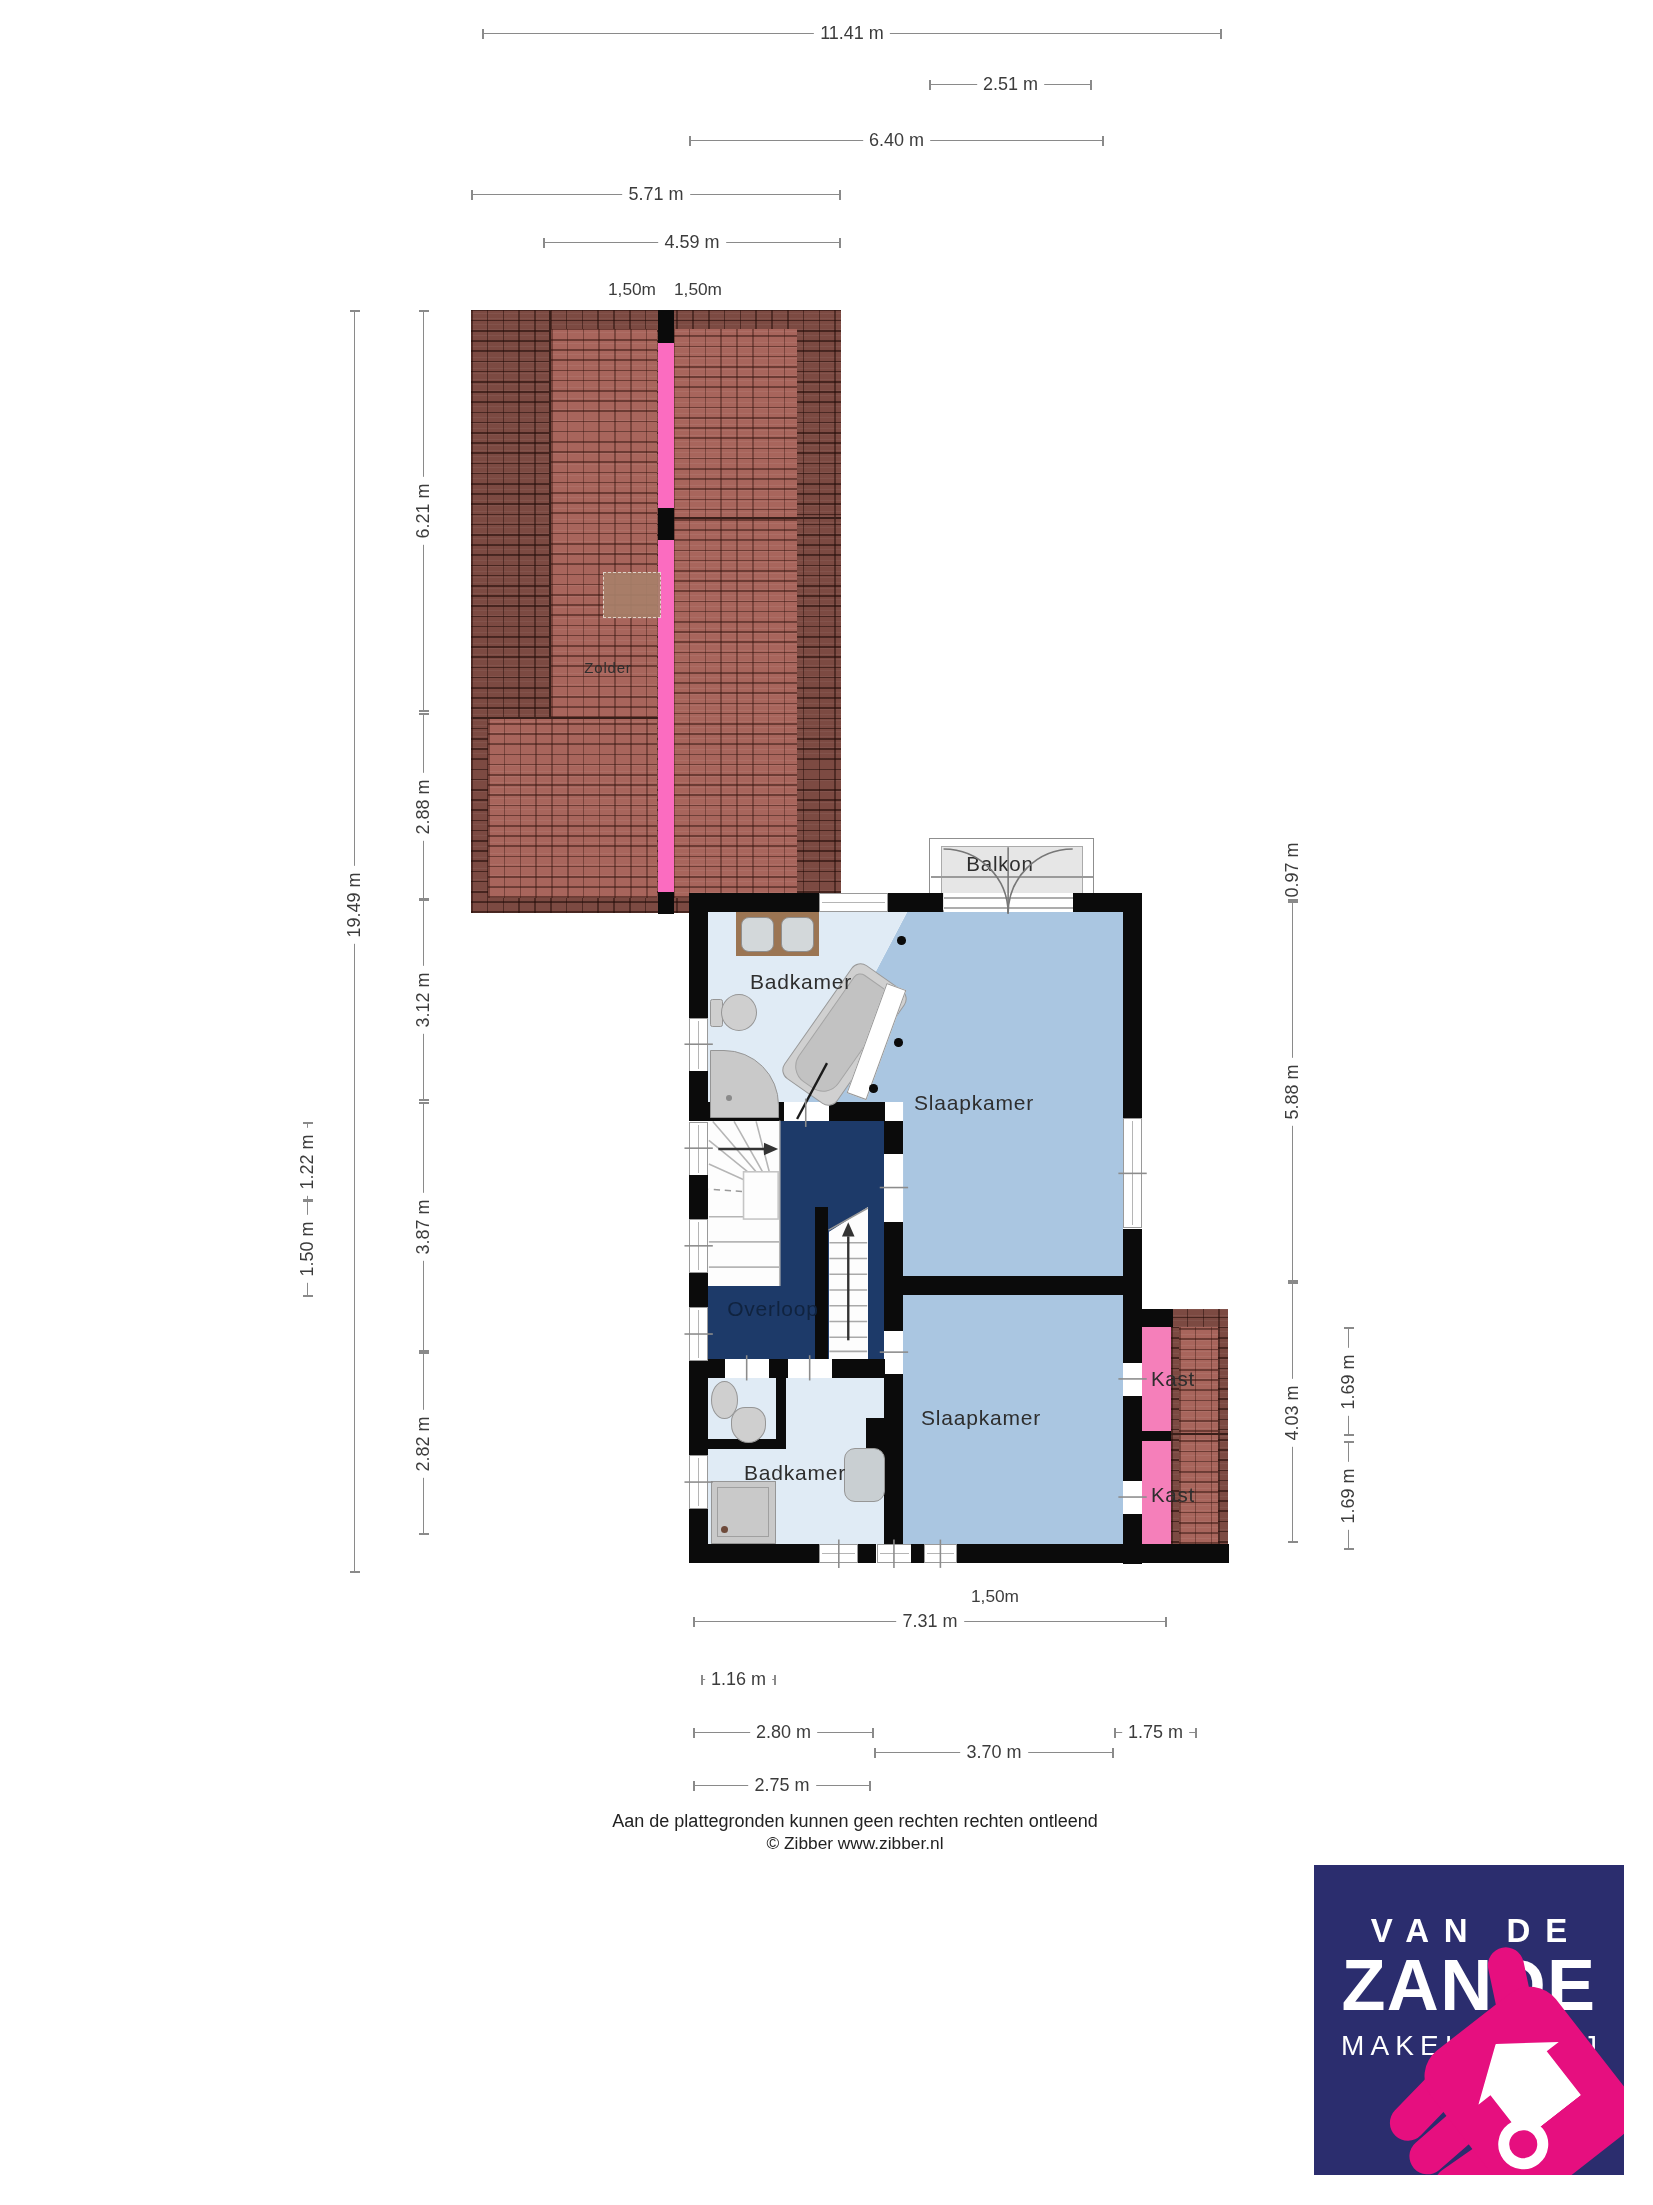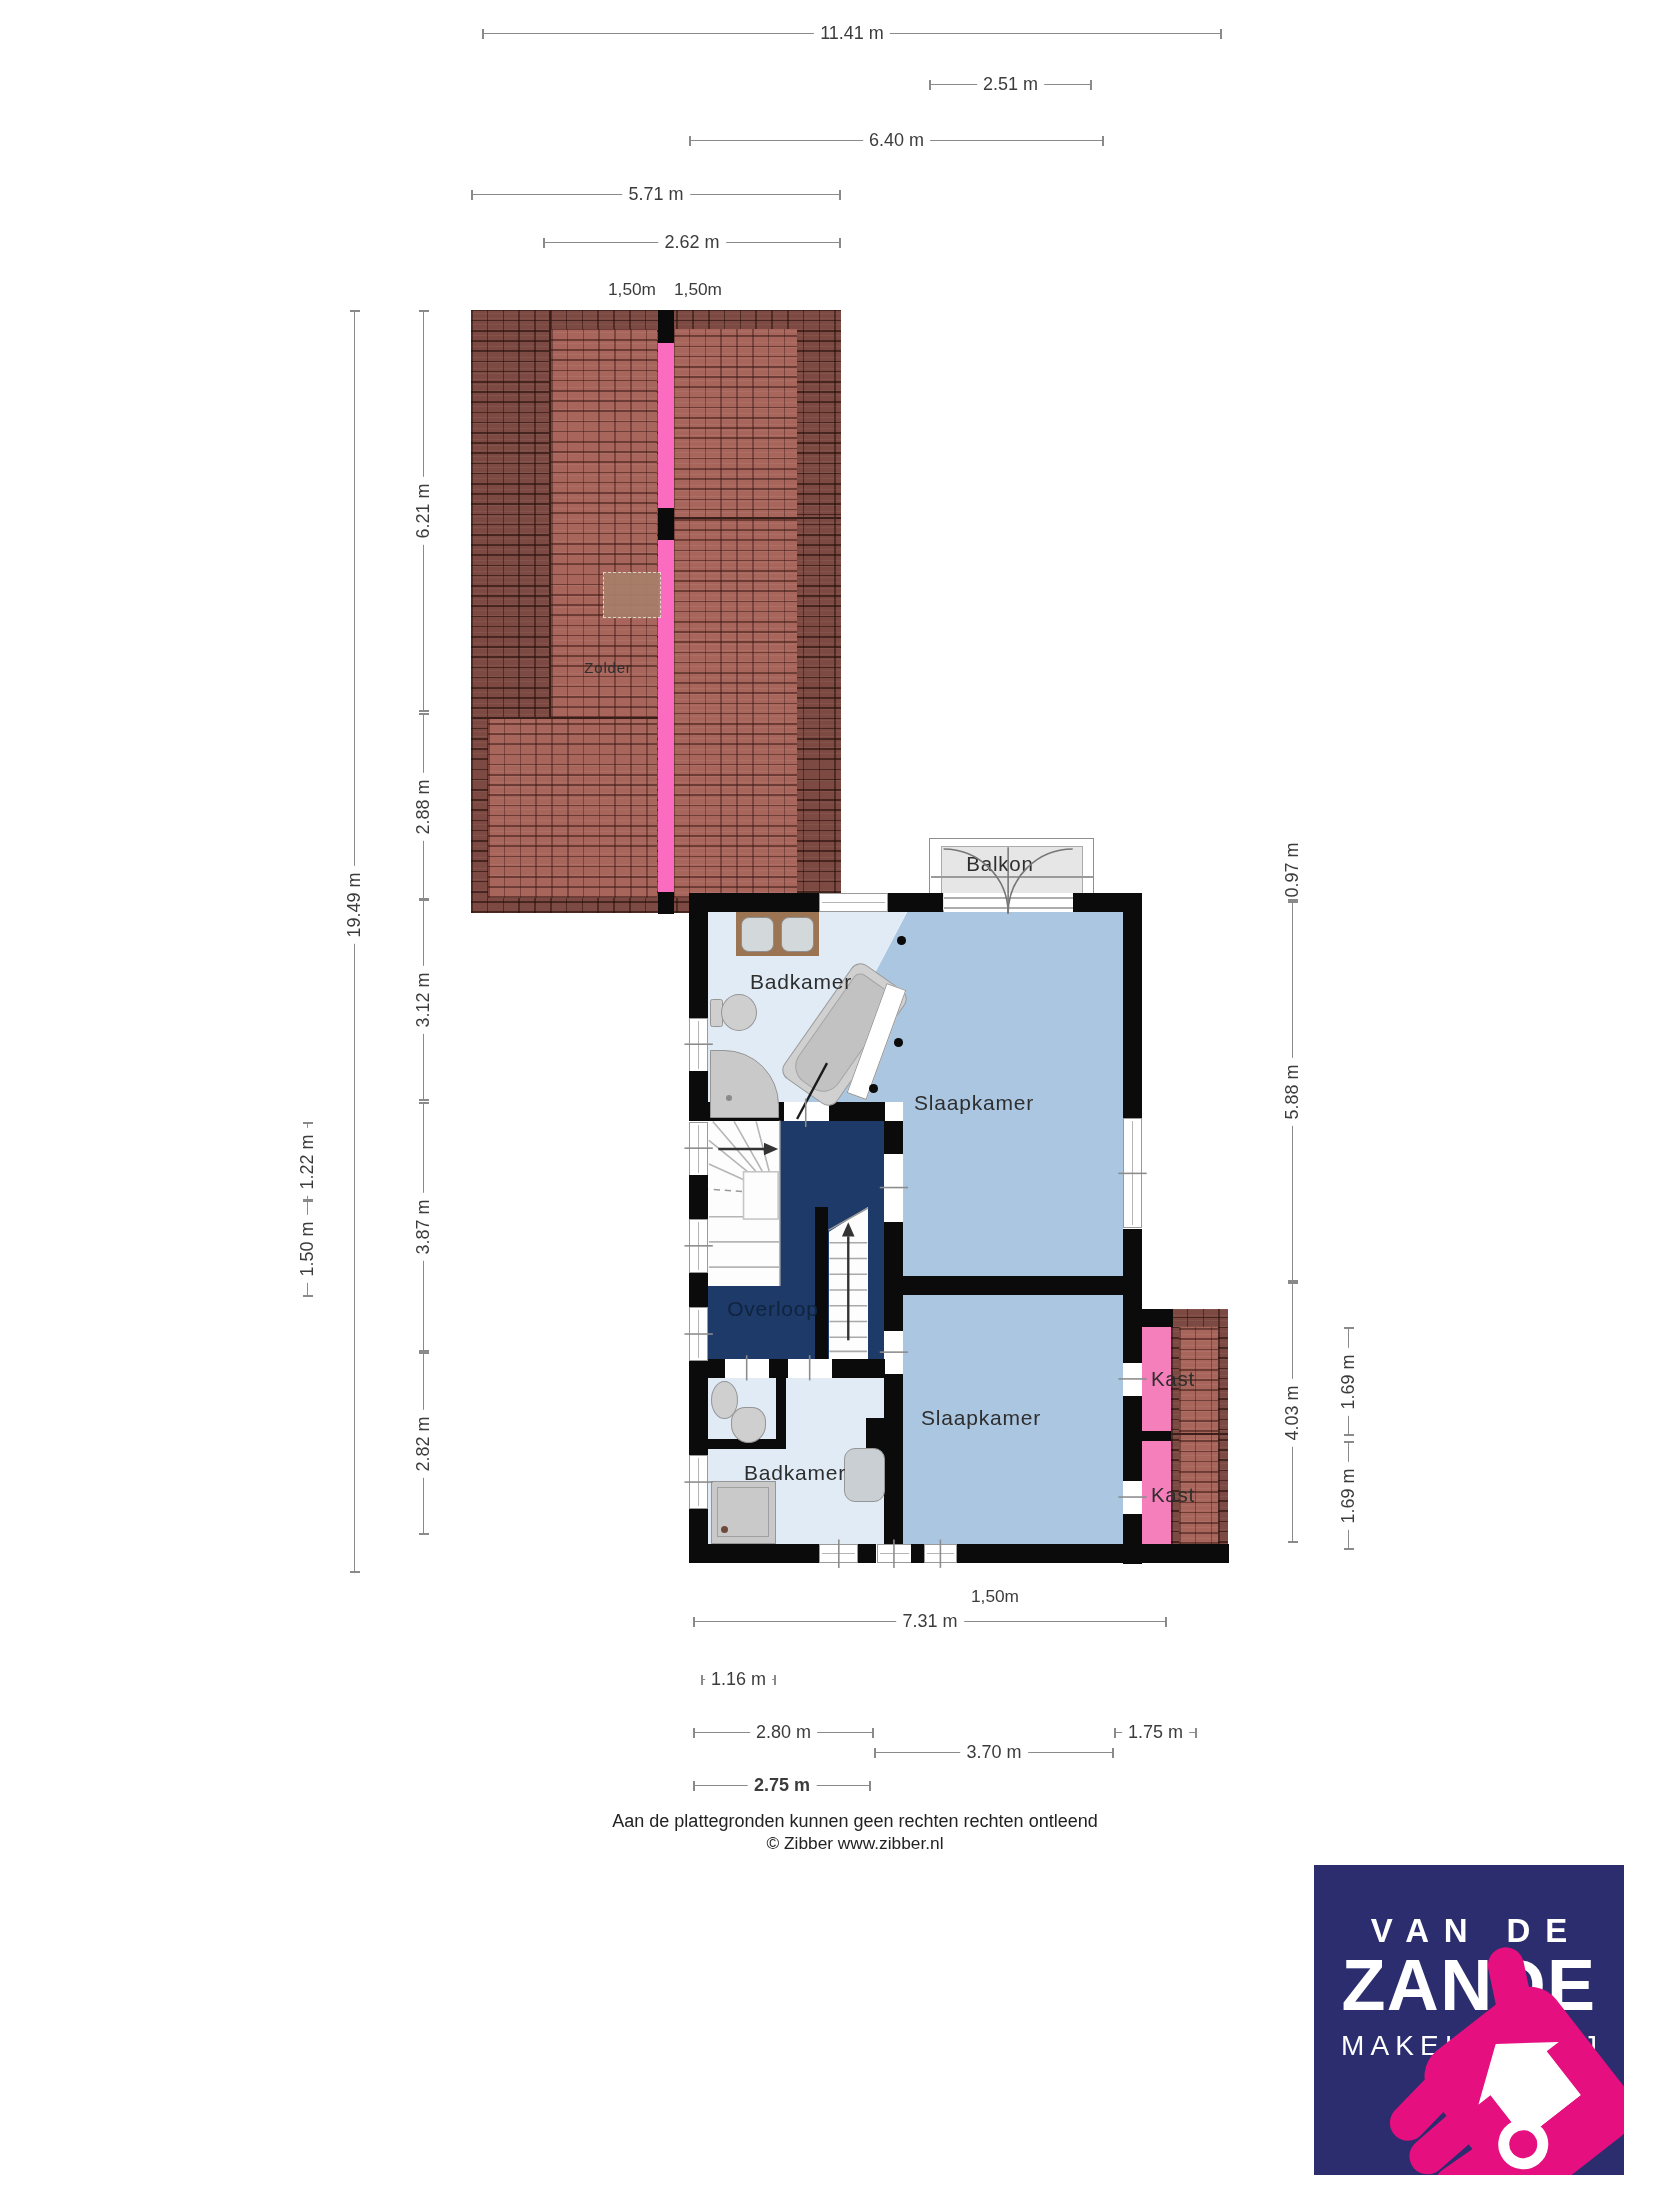--- a/index.html
+++ b/index.html
@@ -210,21 +210,21 @@
   <div class="dimh" style="left:929px;top:84px;width:163px;">
     <span class="dlab">2.51 m</span>
     </div>
   <div class="dimh" style="left:689px;top:140px;width:415px;">
     <span class="dlab">6.40 m</span>
     </div>
   <div class="dimh" style="left:471px;top:194px;width:370px;">
     <span class="dlab">5.71 m</span>
     </div>
   <div class="dimh" style="left:543px;top:242px;width:298px;">
-    <span class="dlab">2.62 m</span>
+    <span class="dlab">4.59 m</span>
     </div>
   <span class="lbl" style="left:632px;top:289px;font-size:17.3px;letter-spacing:0;color:#3c3c3c;">1,50m</span>
   <span class="lbl" style="left:698px;top:289px;font-size:17.3px;letter-spacing:0;color:#3c3c3c;">1,50m</span>
 
   <div class="dimv" style="left:354px;top:310px;height:1263px;">
     <span class="dlabv" style="top:595px;">19.49 m</span>
     </div>
   <div class="dimv" style="left:423px;top:310px;height:402px;">
     <span class="dlabv">6.21 m</span>
     </div>
@@ -272,21 +272,21 @@
     </div>
   <div class="dimh" style="left:693px;top:1732px;width:181px;">
     <span class="dlab">2.80 m</span>
     </div>
   <div class="dimh" style="left:874px;top:1752px;width:240px;">
     <span class="dlab">3.70 m</span>
     </div>
   <div class="dimh" style="left:1114px;top:1732px;width:83px;">
     <span class="dlab">1.75 m</span>
     </div>
-  <div class="dimh" style="left:693px;top:1785px;width:178px;font-weight:bold;">
+  <div class="dimh" style="left:693px;top:1785px;width:178px;">
     <span class="dlab">2.75 m</span>
     </div>
 
   <div class="abs" style="left:855px;top:1821px;transform:translate(-50%,-50%);font-size:18px;color:#222;white-space:nowrap;">Aan de plattegronden kunnen geen rechten rechten ontleend</div>
   <div class="abs" style="left:855px;top:1843px;transform:translate(-50%,-50%);font-size:17.3px;color:#222;white-space:nowrap;">© Zibber www.zibber.nl</div>
 
   <div class="logo">
     <div class="lg" style="top:47px;font-size:33px;font-weight:600;letter-spacing:0.45em;text-indent:0.45em;">VAN DE</div>
     <div class="lg" style="top:79px;font-size:72px;font-weight:bold;letter-spacing:0.02em;">ZANDE</div>
     <div class="lg" style="top:165px;font-size:28px;font-weight:500;letter-spacing:0.22em;text-indent:0.22em;">MAKELAARDIJ</div>

